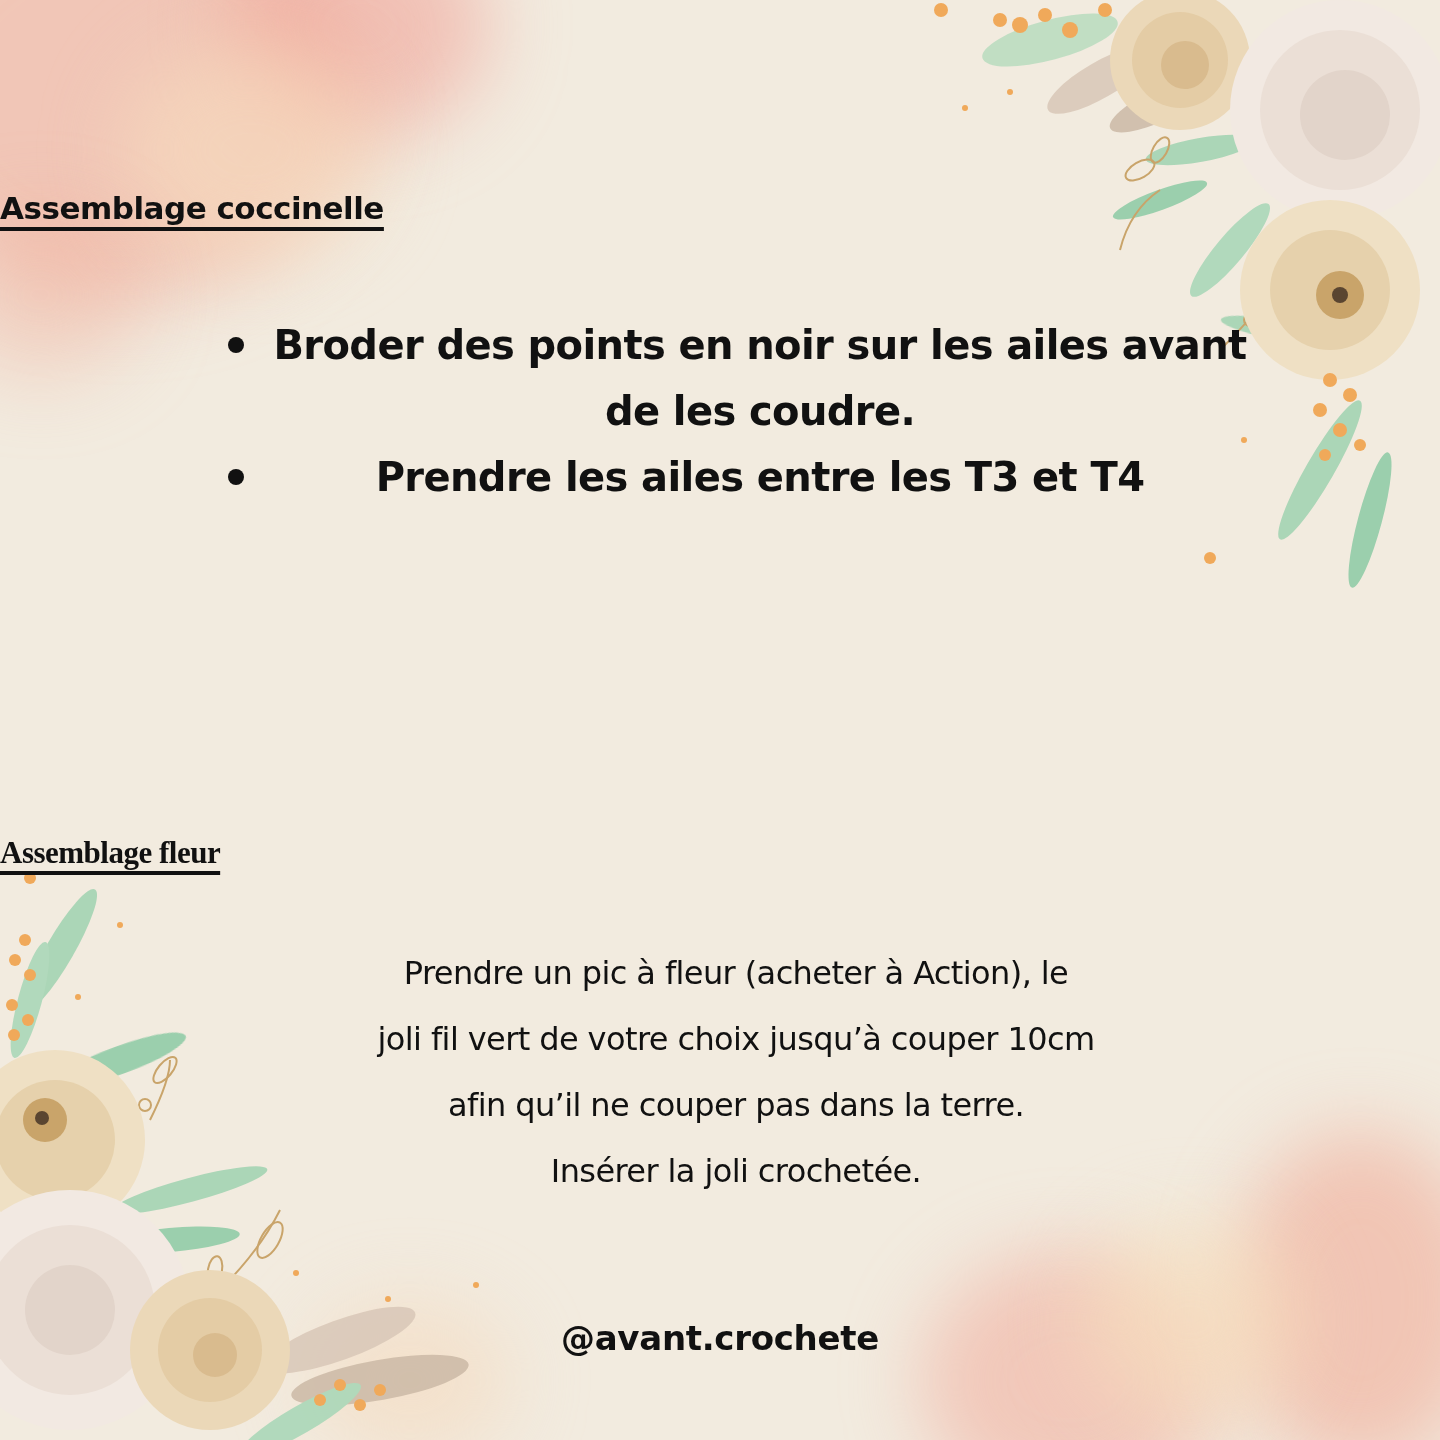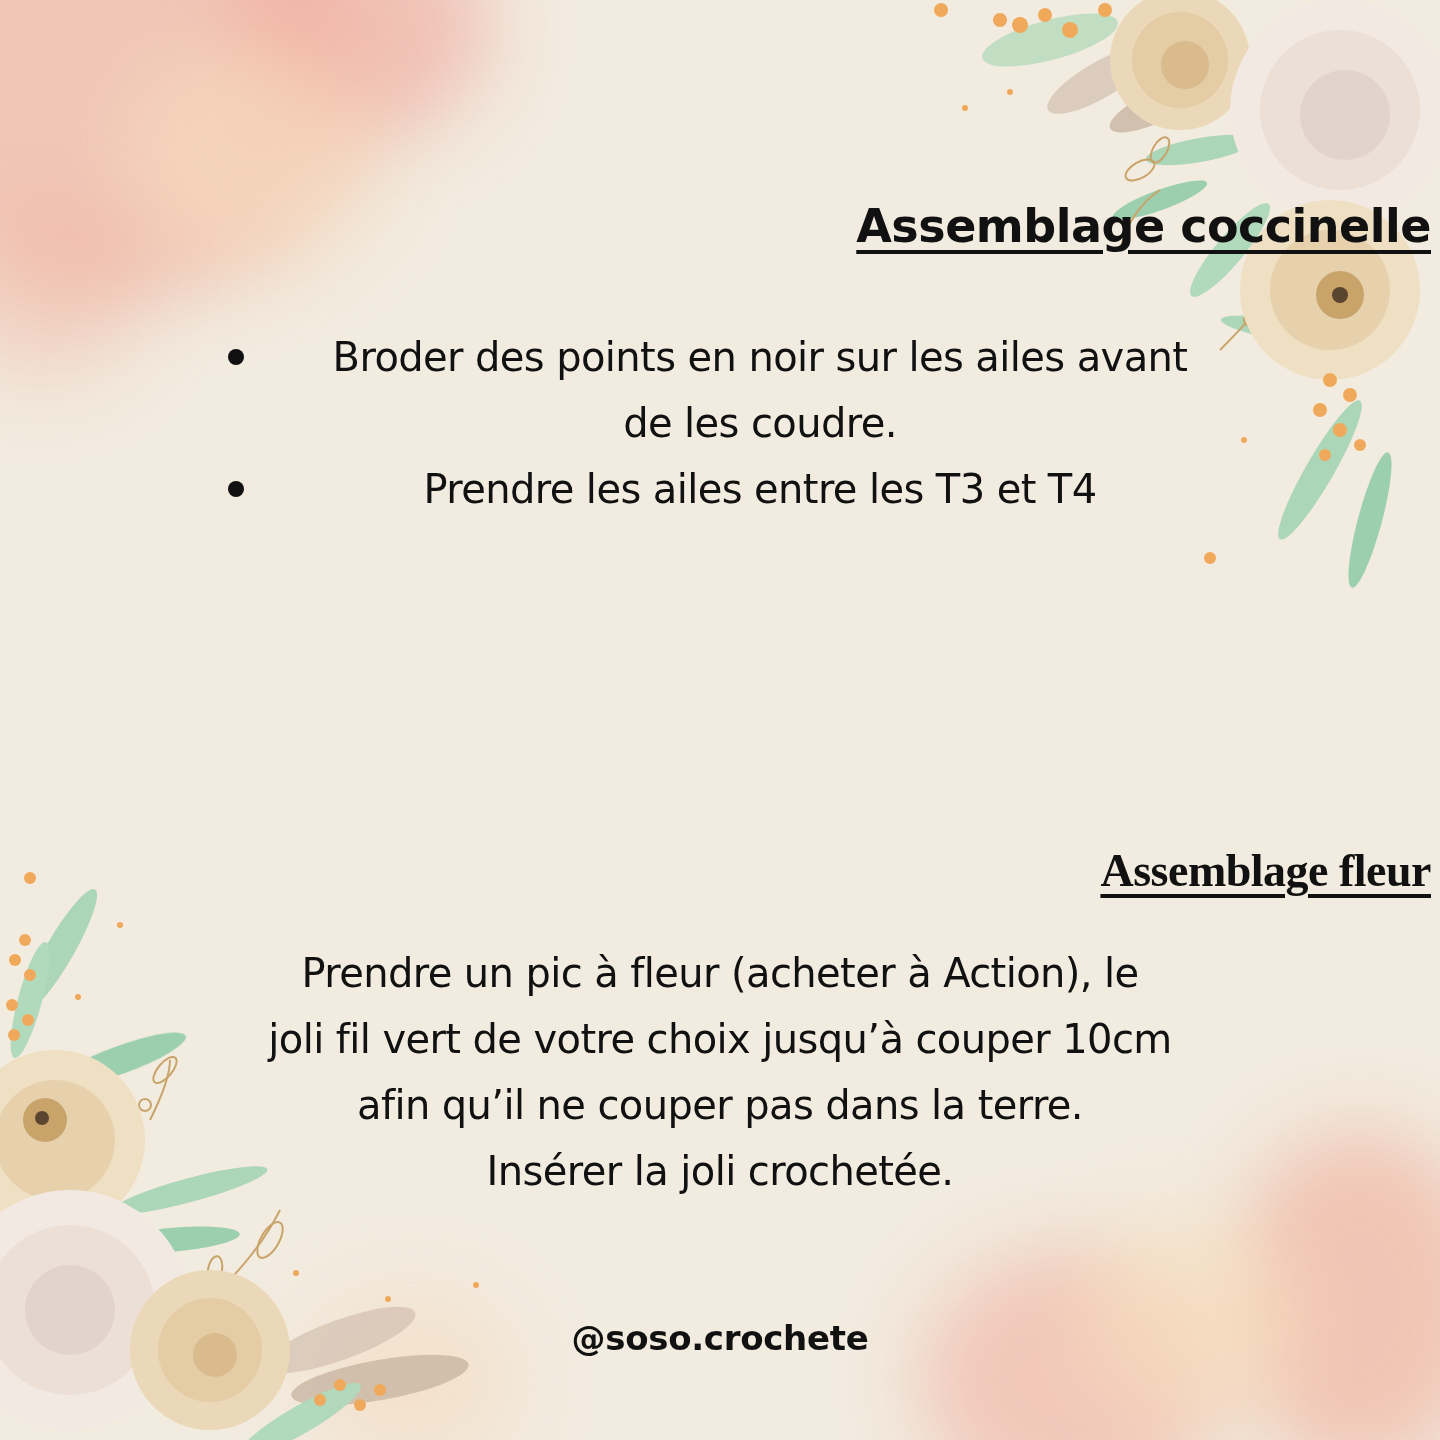--- a/index.html
+++ b/index.html
@@ -42,66 +42,67 @@
     .floral.bottom-left { left: 0; top: 860px; width: 560px; height: 580px; }
 
     .content {
       position: absolute;
       inset: 0;
     }
     .heading {
       position: absolute;
       left: 0;
       right: 0;
-      text-align: right;
+      text-align: left;
       font-family: "DejaVu Sans", sans-serif;
       font-weight: bold;
-      font-size: 46px;
+      font-size: 31px;
       letter-spacing: -0.5px;
       text-decoration: underline;
       text-decoration-thickness: 4px;
       text-underline-offset: 8px;
-      margin: 9px;
+      margin: 0;
     }
     .heading.h1 { top: 190px; }
     .heading.h2 { top: 835px; font-family: Liberation Serif, serif; }
 
     .bullets {
       position: absolute;
       left: 220px;
       width: 1040px;
-      top: 324px;
+      top: 312px;
       margin: 0;
       padding: 0;
       list-style: none;
+      font-weight: bold;
     }
     .bullet-item {
       position: relative;
       text-align: center;
       font-size: 40px;
       line-height: 66px;
       padding-left: 40px;
       letter-spacing: -0.6px;
     }
     .bullet-dot {
       position: absolute;
       left: 8px;
       top: 25px;
       width: 16px;
       height: 16px;
       border-radius: 50%;
       background: #111;
     }
     .paragraph {
       position: absolute;
-      left: 170px;
+      left: 186px;
       width: 1100px;
       top: 940px;
       text-align: center;
-      font-size: 40px;
+      font-size: 32px;
       line-height: 66px;
       letter-spacing: -0.6px;
     }
     .paragraph span { display: block; }
     .handle {
       position: absolute;
       left: 0;
       right: 0;
       top: 1318px;
       text-align: center;
@@ -249,14 +250,14 @@
 
   <h2 class="heading h2">Assemblage fleur</h2>
 
   <div class="paragraph">
     <span>Prendre un pic à fleur (acheter à Action), le</span>
     <span>joli fil vert de votre choix jusqu’à couper 10cm</span>
     <span>afin qu’il ne couper pas dans la terre.</span>
     <span>Insérer la joli crochetée.</span>
   </div>
 
-  <div class="handle">@soso.crochete</div>
+  <div class="handle">@avant.crochete</div>
 </div>
 
 </body></html>

